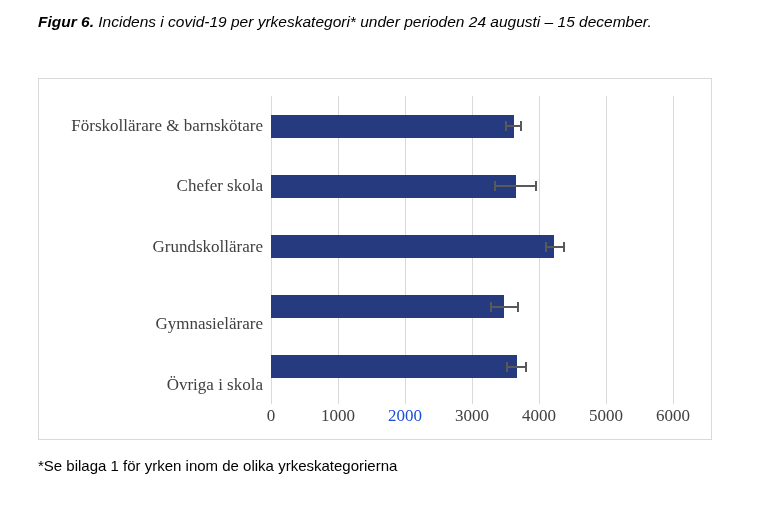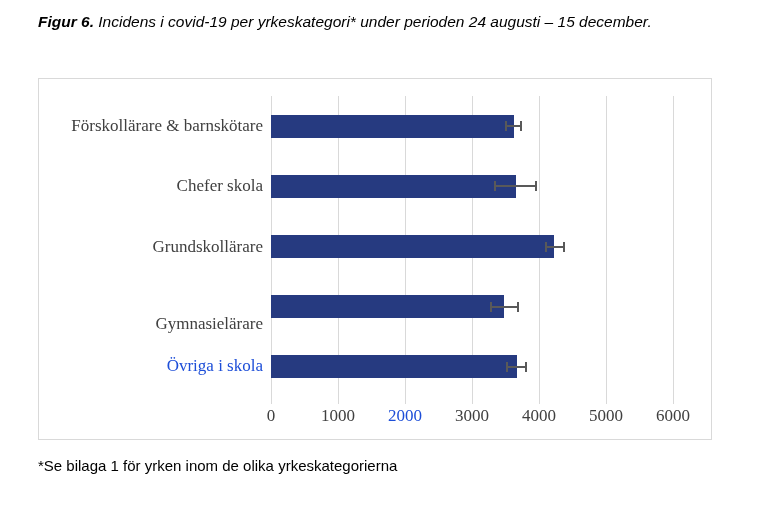--- a/index.html
+++ b/index.html
@@ -119,16 +119,16 @@
     <div class="cat-label" style="top: 156.5px; color: rgb(64, 64, 64);">Grundskollärare</div>
     <div class="bar" style="left: 232px; top: 216.2px; width: 233.16px; background: rgb(38, 58, 128);"></div>
     <div class="err-line" style="left: 452.43px; top: 226.7px; width: 26.13px; background: rgb(89, 89, 89);"></div>
     <div class="err-cap" style="left: 451.43px; top: 222.7px; background: rgb(89, 89, 89);"></div>
     <div class="err-cap" style="left: 477.56px; top: 222.7px; background: rgb(89, 89, 89);"></div>
     <div class="cat-label" style="top: 216.7px; color: rgb(64, 64, 64); margin-top: 17px;">Gymnasielärare</div>
     <div class="bar" style="left: 232px; top: 276.4px; width: 245.89px; background: rgb(38, 58, 128);"></div>
     <div class="err-line" style="left: 467.84px; top: 286.9px; width: 19.43px; background: rgb(89, 89, 89);"></div>
     <div class="err-cap" style="left: 466.84px; top: 282.9px; background: rgb(89, 89, 89);"></div>
     <div class="err-cap" style="left: 486.27px; top: 282.9px; background: rgb(89, 89, 89);"></div>
-    <div class="cat-label" style="top: 276px; color: #1d4ed8;">Övriga i skola</div>
+    <div class="cat-label" style="top: 295px; color: #404040;">Övriga i skola</div>
   </div>
 
 <div class="footnote">*Se bilaga 1 för yrken inom de olika yrkeskategorierna</div>
 
 </body></html>

